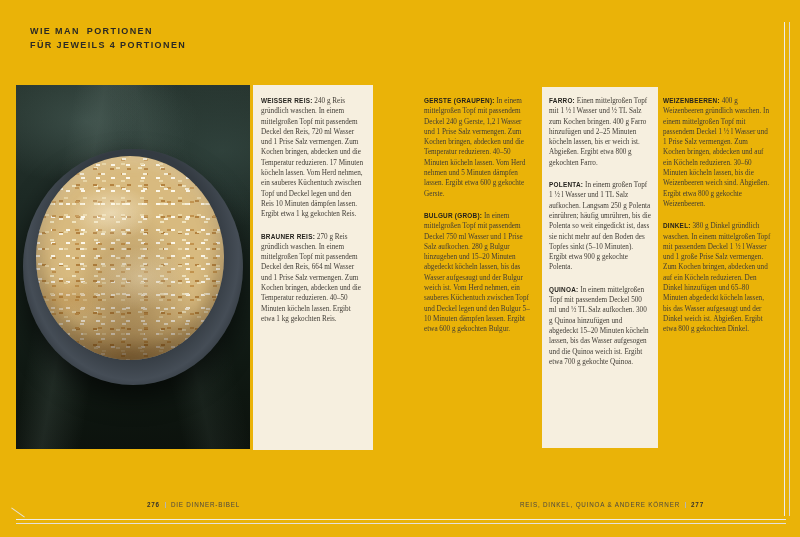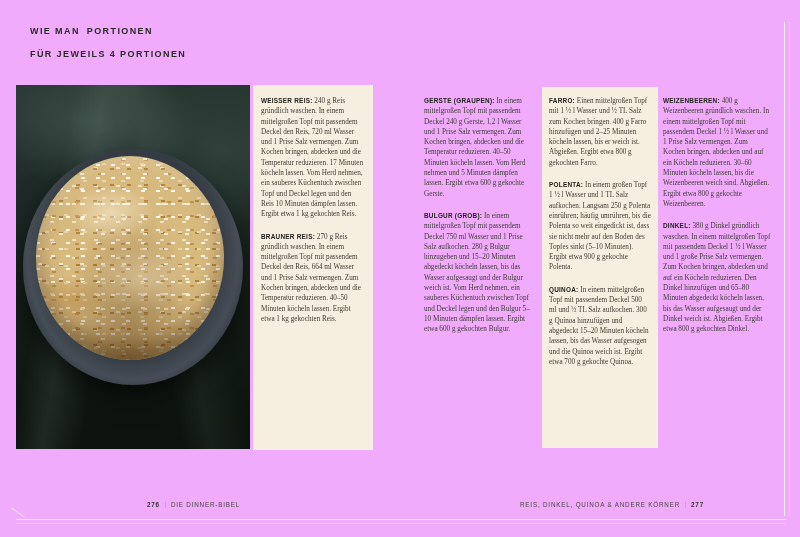--- a/index.html
+++ b/index.html
@@ -1,26 +1,26 @@
 <!DOCTYPE html>
 <html lang="de"><head>
 <meta charset="utf-8">
 <style>
   html,body{margin:0;padding:0;background:#ffffff;}
-  .canvas{position:relative;width:800px;height:537px;background:#f0abfc;overflow:hidden;
+  .canvas{position:relative;width:800px;height:537px;background:#eab308;overflow:hidden;
           font-family:"Liberation Serif",serif;color:#3c3933;}
 
   
   .title{position:absolute;left:30px;top:26px;color:#26241f;}
   .title-line1{display:flex;align-items:baseline;gap:7px;}
   .t-sans{font-family:"Liberation Sans",sans-serif;font-weight:bold;font-size:9px;
           letter-spacing:1.4px;color:#2b2a25;}
   .t-serif{font-family:"Liberation Serif",serif;font-weight:normal;font-size:22px;
            letter-spacing:2.5px;color:#23211c;}
-  .title-line2{margin-top:13px;}
+  .title-line2{margin-top:4px;}
 
   
   .photo{position:absolute;left:16px;top:85px;width:234px;height:364px;overflow:hidden;
     background:
       radial-gradient(ellipse 160px 90px at 30% 10%, rgba(76,98,92,.55), transparent 70%),
       radial-gradient(ellipse 190px 110px at 88% 18%, rgba(62,84,78,.5), transparent 70%),
       radial-gradient(ellipse 150px 90px at 60% 36%, rgba(54,74,68,.35), transparent 72%),
       linear-gradient(178deg,#27352f 0%,#1d2a25 30%,#141f19 60%,#0e1610 85%,#0c120d 100%);}
   .photo::before{content:"";position:absolute;inset:0;
     background:

